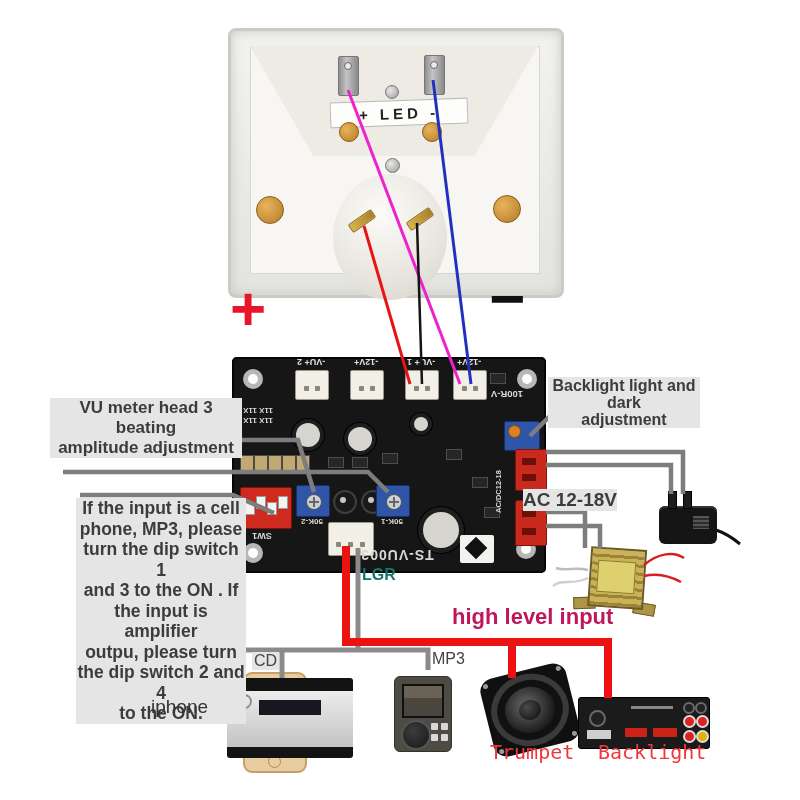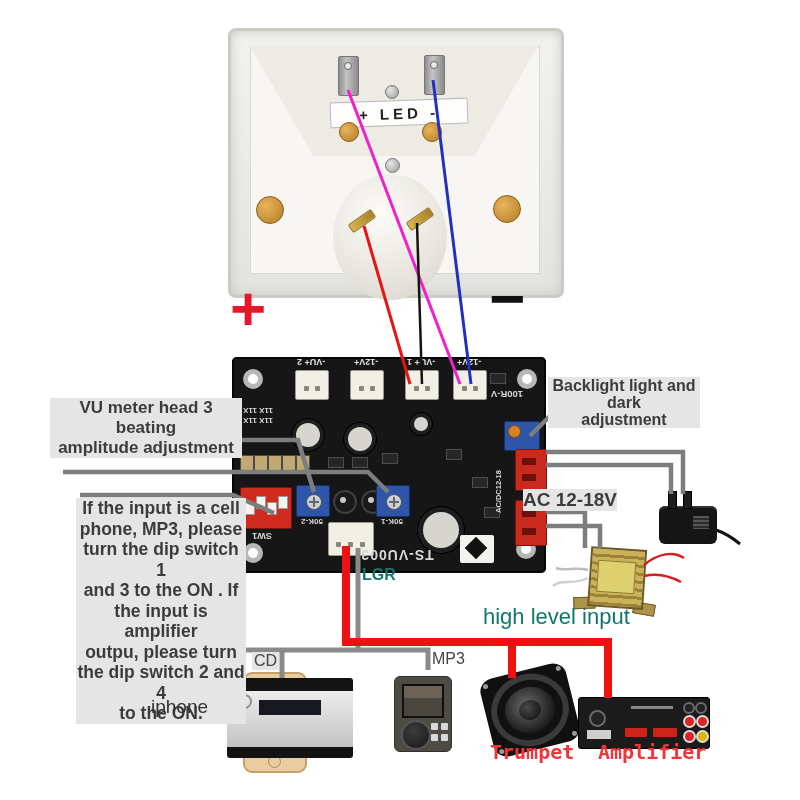--- a/index.html
+++ b/index.html
@@ -91,22 +91,22 @@
   .tf-core{position:absolute;left:12px;top:5px;width:52px;height:56px;border:2px solid #6d5a22;
      background:repeating-linear-gradient(180deg,#c9b25a 0 5px,#9c8335 5px 8px);}
   .tf-coil{position:absolute;left:20px;top:18px;width:36px;height:30px;background:#ded06e;border:1px solid #8a7a30;}
   .tf-foot{position:absolute;width:20px;height:10px;background:#ad9448;border:1px solid #6d5a22;}
   .adapter{left:659px;top:506px;width:58px;height:38px;background:#151515;border-radius:6px;box-shadow:inset 0 2px 0 #333;}
   .adapter .prong{position:absolute;top:-15px;width:7px;height:16px;background:#1d1d1d;border:1px solid #000;}
   .adapter .tag{position:absolute;left:34px;top:10px;width:16px;height:13px;background:#2c2c2c;
      background-image:repeating-linear-gradient(180deg,#555 0 2px,transparent 2px 4px);}
   svg.overlay{position:absolute;left:0;top:0;z-index:5;pointer-events:none;}
   .label-layer{z-index:10;}
-  .red-text{color:#0f766e;font-weight:normal;margin-left:31px;}
-  .mono{font-family:"DejaVu Sans Mono",monospace;color:#f1353a;font-weight:bold;letter-spacing:0px;}
+  .red-text{color:#be185d;font-weight:bold;}
+  .mono{font-family:"DejaVu Sans Mono",monospace;color:#f1353a;font-weight:normal;letter-spacing:0px;}
 </style>
 </head>
 <body>
 
 <div id="canvas">
 
   <div class="abs meter-flange"></div>
   <div class="abs meter-inner"></div>
   <div class="abs meter-shade"></div>
   <div class="abs tab" style="left:338px;top:56px;">
@@ -328,15 +328,15 @@
 to the ON.</div>
     <div class="txt center whitebg" style="left:548px;top:377px;width:152px;font-size:16px;line-height:17px;">Backlight light and dark
 adjustment</div>
     <div class="txt whitebg" style="left:523px;top:489px;font-size:19px;">AC 12-18V</div>
     <div class="txt red-text" style="left:452px;top:604px;font-size:22px;">high level input</div>
     <div class="txt" style="left:362px;top:566px;font-size:16px;color:#0f766e;">LGR</div>
     <div class="txt" style="left:110px;top:696px;font-size:19px;font-weight:normal;color:#333;margin-left:41px;">iphone</div>
     <div class="txt whitebg" style="left:252px;top:652px;font-size:16px;font-weight:normal;color:#444;padding:0 2px;">CD</div>
     <div class="txt" style="left:432px;top:650px;font-size:16px;font-weight:normal;color:#444;">MP3</div>
     <div class="txt mono center" style="left:490px;top:740px;width:84px;font-size:20px;">Trumpet</div>
-    <div class="txt mono center" style="left:598px;top:740px;width:108px;font-size:20px;">Amplifier</div>
+    <div class="txt mono center" style="left:598px;top:740px;width:108px;font-size:20px;">Backlight</div>
   </div>
 </div>
 
 </body></html>

